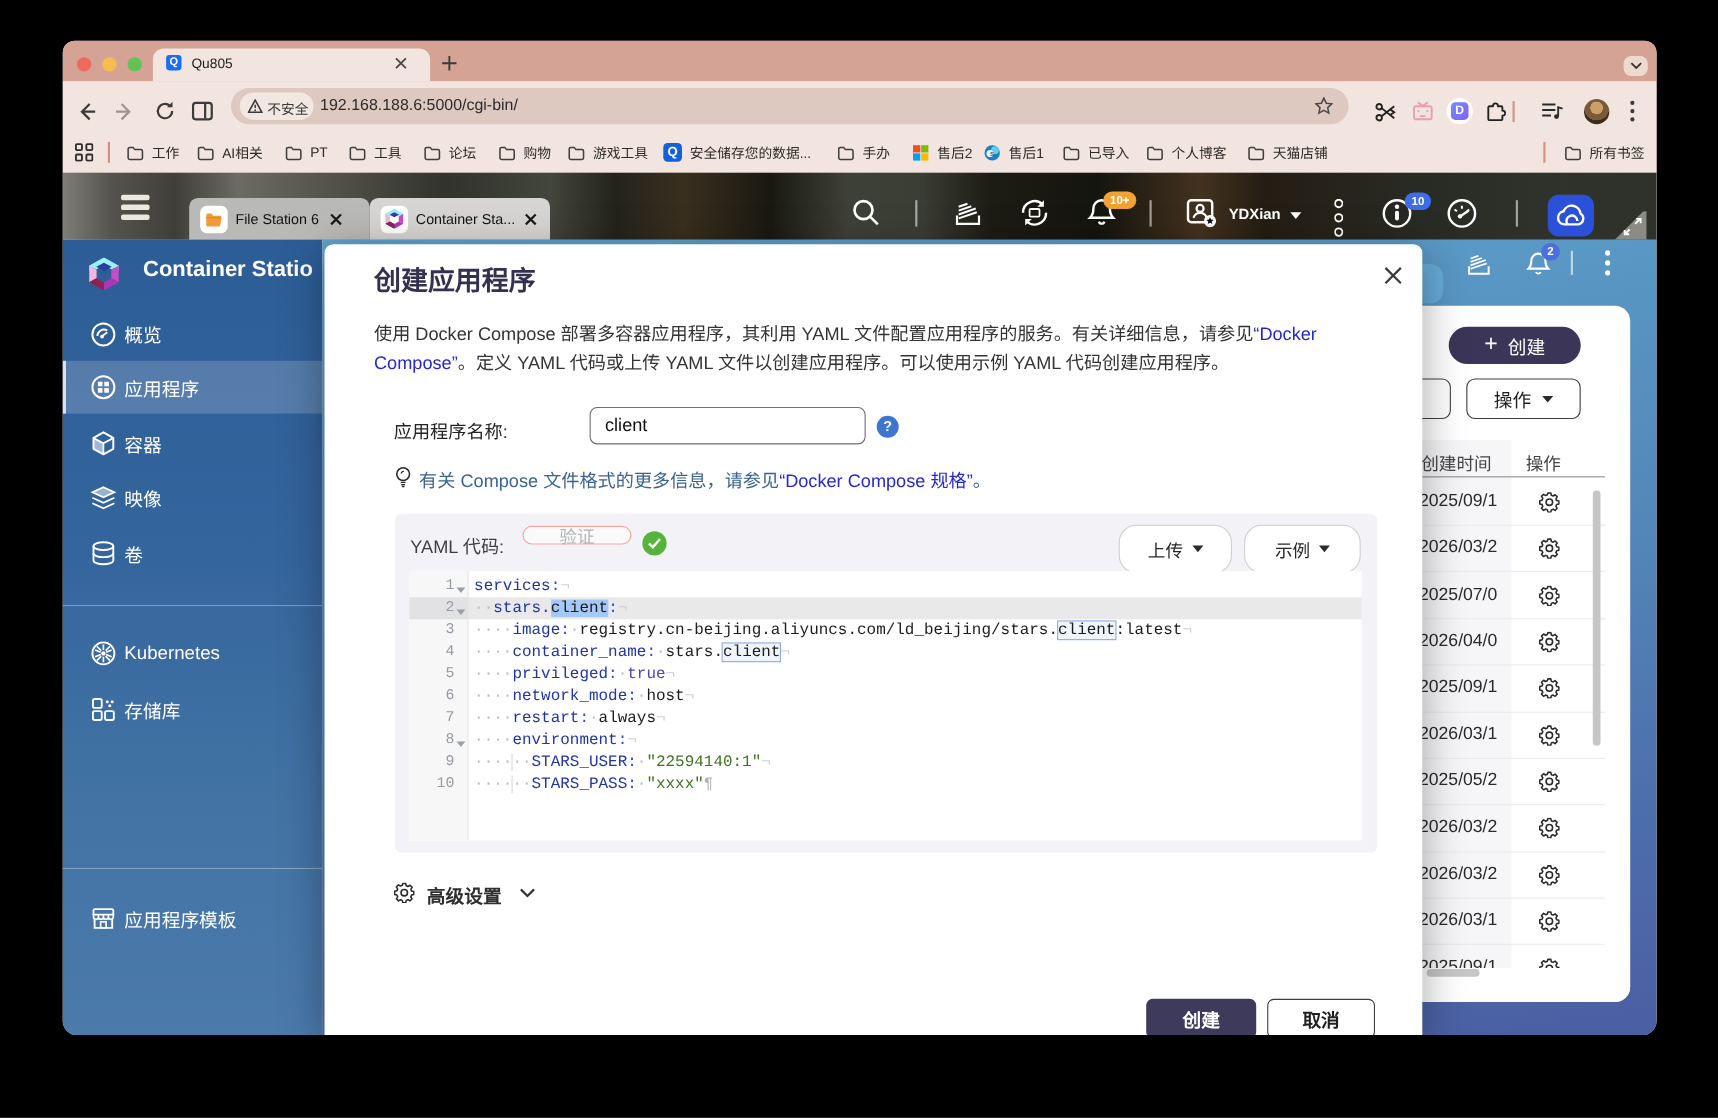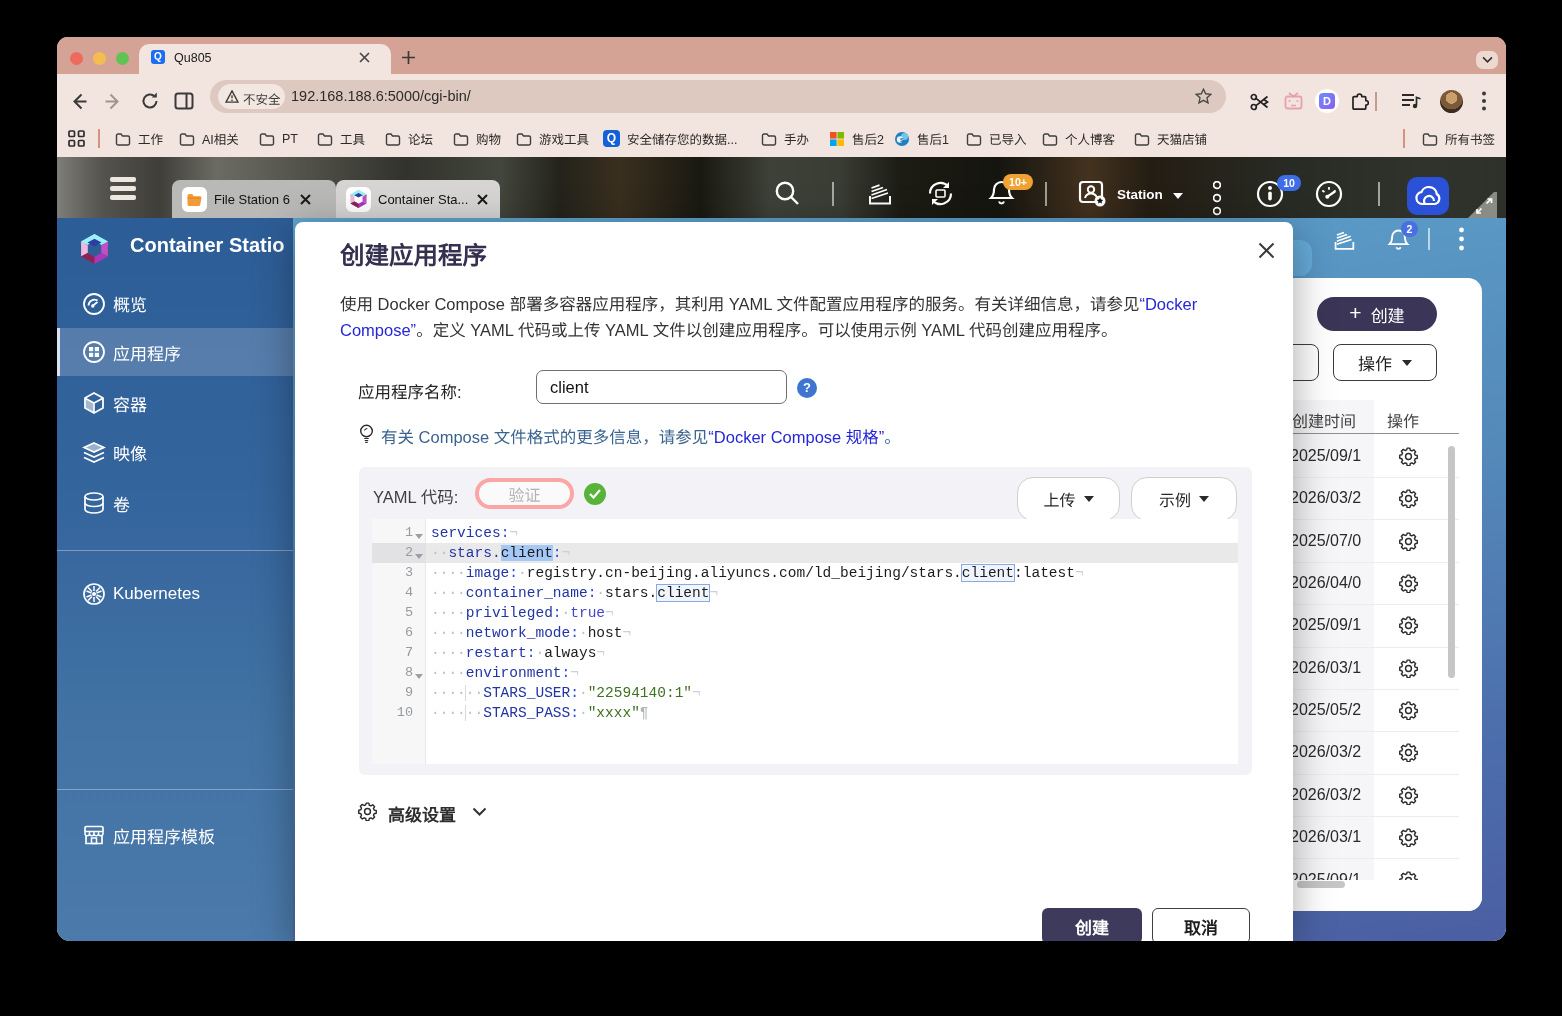--- a/index.html
+++ b/index.html
@@ -295,21 +295,21 @@
     </svg>
  <div class="badge" style="left:946px;top:137px;width:30px;background:#f0a232;">10+</div>
  <div class="hicon" style="left:988px;top:145px;width:1.5px;height:24px;background:rgba(255,255,255,0.55);"></div>
  <svg class="hicon" style="left:1021px;" width="30" height="30" viewBox="0 0 30 30">
       <rect x="2" y="3" width="22" height="20" rx="3" stroke="#fff" stroke-width="2.2" fill="none"></rect>
       <circle cx="13" cy="10.5" r="3.2" stroke="#fff" stroke-width="2" fill="none"></circle>
       <path d="M7 19c1-3 3.4-4.4 6-4.4s5 1.4 6 4.4" stroke="#fff" stroke-width="2" fill="none"></path>
       <circle cx="22" cy="22" r="5.5" fill="#fff"></circle>
       <path d="M22 18.6l1 2 2.2.3-1.6 1.5.4 2.2-2-1-2 1 .4-2.2-1.6-1.5 2.2-.3z" fill="#111"></path>
     </svg>
- <div class="hicon" style="left:1060px;top:150px;font-size:13.5px;font-weight:bold;color:#fff;">Station</div>
+ <div class="hicon" style="left:1060px;top:150px;font-size:13.5px;font-weight:bold;color:#fff;">YDXian</div>
  <div class="hicon" style="left:1116px;top:156px;width:0;height:0;border-left:5px solid transparent;border-right:5px solid transparent;border-top:6px solid #fff;"></div>
  <svg class="hicon" style="left:1156px;top:144px" width="8" height="36" viewBox="0 0 8 36">
       <circle cx="4" cy="4" r="3.4" stroke="#fff" stroke-width="1.7" fill="none"></circle>
       <circle cx="4" cy="17" r="3.4" stroke="#fff" stroke-width="1.7" fill="none"></circle>
       <circle cx="4" cy="30" r="3.4" stroke="#fff" stroke-width="1.7" fill="none"></circle>
     </svg>
  <svg class="hicon" style="left:1198px;" width="30" height="30" viewBox="0 0 30 30">
       <circle cx="15" cy="15" r="12" stroke="#fff" stroke-width="2.2" fill="none"></circle>
       <rect x="13.2" y="12.5" width="3.6" height="9" rx="1.8" fill="#fff"></rect>
       <circle cx="15" cy="9" r="2" fill="#fff"></circle>
@@ -388,20 +388,31 @@
         <span class="stext">卷</span>
       </div>
   <div class="ssep" style="top:332px;"></div>
   <div class="sitem" style="top:351.5px;">
         <svg class="sicon" viewBox="0 0 24 24">
           <circle cx="12" cy="12" r="10" stroke="#fff" stroke-width="1.7" fill="none"></circle>
           <circle cx="12" cy="12" r="2" fill="#fff"></circle>
           <path d="M12 4v5M12 15v5M4.5 9l5 2M14.5 13l5 2M6 18.5l4-4M14 9.5l4-4M4.5 15l5-2M14.5 11l5-2M6 5.5l4 4M14 14.5l4 4" stroke="#fff" stroke-width="1.5"></path>
         </svg>
         <span class="stext">Kubernetes</span>
+      </div>
+  <div class="sitem" style="top:403px;">
+        <svg class="sicon" viewBox="0 0 24 24">
+          <rect x="2.5" y="2.5" width="8" height="8" rx="1.5" stroke="#fff" stroke-width="1.7" fill="none"></rect>
+          <rect x="2.5" y="13.5" width="8" height="8" rx="1.5" stroke="#fff" stroke-width="1.7" fill="none"></rect>
+          <rect x="13.5" y="13.5" width="8" height="8" rx="1.5" stroke="#fff" stroke-width="1.7" fill="none"></rect>
+          <circle cx="15.5" cy="5" r="1.4" fill="#fff"></circle>
+          <circle cx="20" cy="5" r="1.4" fill="#fff"></circle>
+          <circle cx="17.8" cy="8.6" r="1.4" fill="#fff"></circle>
+        </svg>
+        <span class="stext">存储库</span>
       </div>
   <div class="ssep" style="top:571px;"></div>
   <div class="sitem" style="top:593px;">
         <svg class="sicon" viewBox="0 0 24 24">
           <path d="M3 8.5V5a1.5 1.5 0 0 1 1.5-1.5h15A1.5 1.5 0 0 1 21 5v3.5" stroke="#fff" stroke-width="1.7" fill="none"></path>
           <path d="M3 8.5h4.5v2a2.25 2.25 0 0 1-4.5 0zM7.5 8.5H12v2a2.25 2.25 0 0 1-4.5 0zM12 8.5h4.5v2a2.25 2.25 0 0 1-4.5 0zM16.5 8.5H21v2a2.25 2.25 0 0 1-4.5 0z" stroke="#fff" stroke-width="1.5" fill="none"></path>
           <path d="M4 12.5V20.5h16v-8" stroke="#fff" stroke-width="1.7" fill="none"></path>
           <rect x="9.5" y="15" width="5" height="5.5" stroke="#fff" stroke-width="1.5" fill="none"></rect>
         </svg>
         <span class="stext">应用程序模板</span>
@@ -506,21 +517,21 @@
   <div class="abs" style="left:255px;top:156px;font-size:16.5px;color:#111;">client</div>
   <div class="abs" style="left:502px;top:156px;width:20px;height:20px;border-radius:50%;background:#3e75d0;color:#fff;font-size:13px;font-weight:bold;text-align:center;line-height:20px;">?</div>
   <svg class="abs" style="left:64px;top:202px" width="15" height="20" viewBox="0 0 15 20">
         <circle cx="7.5" cy="7" r="5.8" stroke="#2a2a2a" stroke-width="1.4" fill="none"></circle>
         <path d="M5.3 14.5h4.4M5.8 16.5h3.4M6.3 18.3h2.4" stroke="#2a2a2a" stroke-width="1.2"></path>
         <path d="M5.5 6.5c.4-1.4 1.6-2.2 2.8-2" stroke="#2a2a2a" stroke-width="1"></path>
       </svg>
   <div class="abs" style="left:86px;top:202px;font-size:16.5px;color:#3a648f;">有关 Compose 文件格式的更多信息，请参见<span style="color:#2526d6;">“Docker Compose 规格”</span>。</div>
   <div class="abs" style="left:64px;top:245px;width:893px;height:308px;border-radius:6px;background:#f3f3f7;"></div>
   <div class="abs" style="left:78px;top:262px;font-size:16.5px;color:#3f3f3f;">YAML 代码:</div>
-  <div class="abs" style="left:180px;top:256px;width:99px;height:31px;box-sizing:border-box;border-radius:16px;border:4px solid #fca5a5;background:#fafafb;color:#b4b4b4;font-size:16px;display:flex;align-items:center;justify-content:center;">验证</div>
+  <div class="abs" style="left:180px;top:256px;width:99px;height:17px;box-sizing:border-box;border-radius:16px;border:1px solid #fca5a5;background:#fafafb;color:#b4b4b4;font-size:16px;display:flex;align-items:center;justify-content:center;">验证</div>
   <div class="abs" style="left:289px;top:261px;width:22px;height:22px;border-radius:50%;background:#57b33a;"></div>
   <svg class="abs" style="left:294px;top:267px" width="12" height="10" viewBox="0 0 12 10">
         <path d="M1 5l3.5 3.5L11 1" stroke="#fff" stroke-width="2.2" fill="none"></path>
       </svg>
   <div class="btn-pill" style="left:722px;top:255px;width:103px;">上传<span class="caret"></span></div>
   <div class="btn-pill" style="left:836px;top:255px;width:106px;">示例<span class="caret"></span></div>
 
   <div class="abs" style="left:77px;top:297px;width:866px;height:245px;background:#fff;"></div>
   <div class="abs" style="left:77px;top:297px;width:53px;height:245px;background:#f7f7f8;border-right:1px solid #e8e8ea;"></div>
   <div class="abs" style="left:131px;top:321px;width:812px;height:20px;background:#e9e9ea;"></div>

